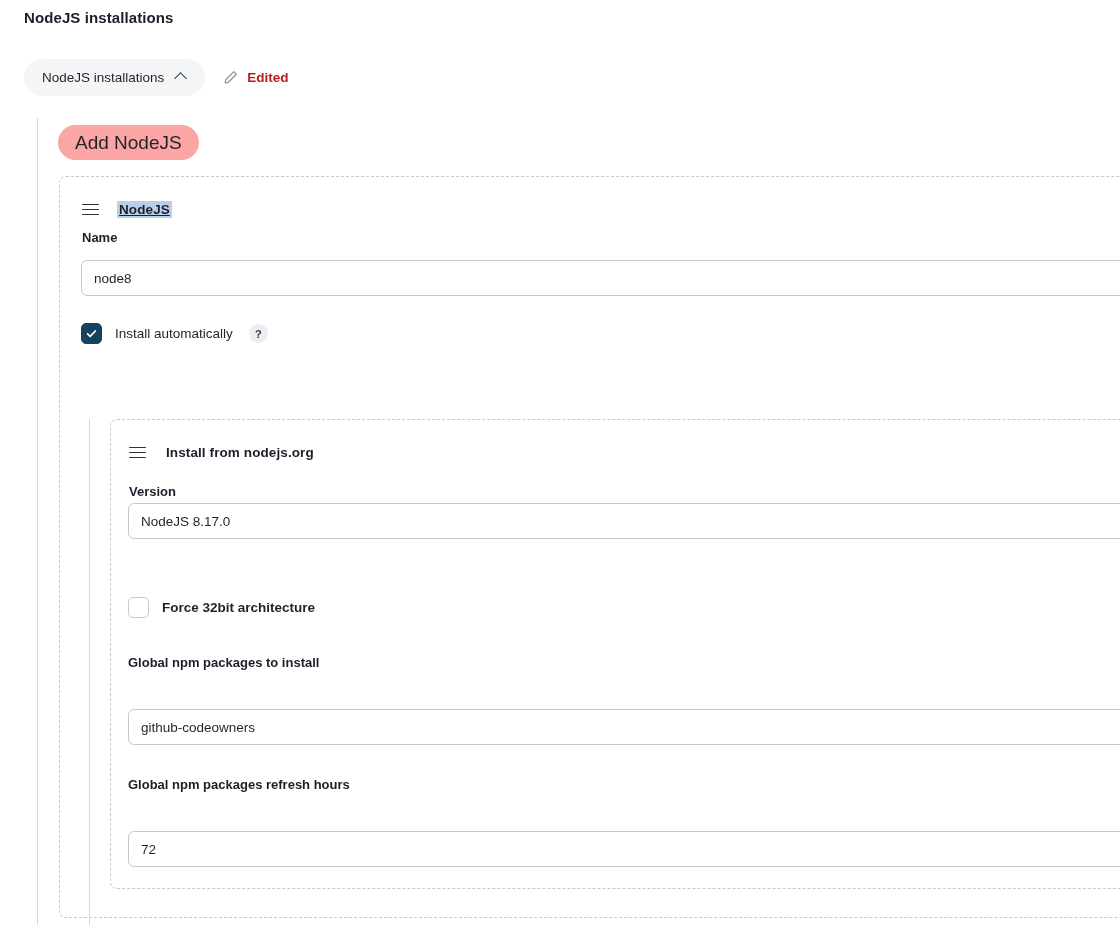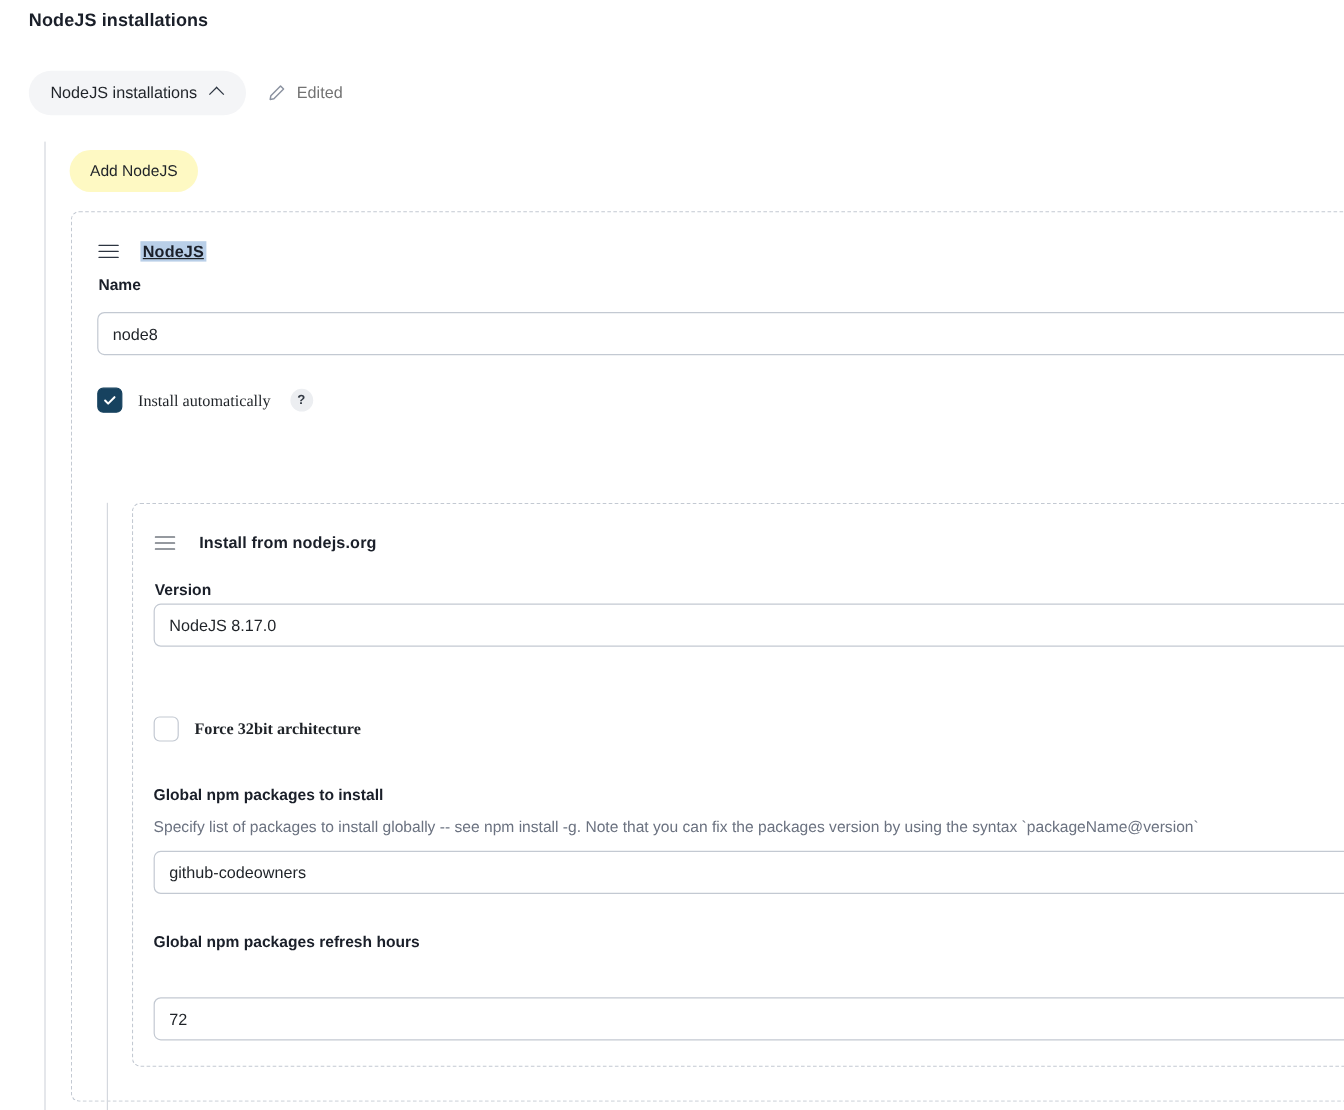--- a/index.html
+++ b/index.html
@@ -62,42 +62,43 @@
     border-left: 1.6px solid #2c3440;
     border-top: 1.6px solid #2c3440;
   }
   .chevron-up::before { transform: rotate(45deg); }
 
   .edited {
     display: flex;
     align-items: center;
     gap: 9px;
     font-size: 13.5px;
-    color: #737373;
+    color: #b91c1c;
+    font-weight: bold;
   }
   .pencil-icon { width: 15px; height: 15px; display: block; }
 
   
   .repeatable-outer {
     position: absolute;
     left: 37px; top: 118px;
     width: 1083px;
     height: 807px;
     border-left: 1.5px solid #d4d8de;
   }
 
   .add-btn {
     position: absolute;
     left: 20px; top: 7px;
-    background: #fef9c3;
+    background: #fca5a5;
     border: none;
     border-radius: 18px;
     height: 35px;
     padding: 0 17px;
-    font-size: 13px;
+    font-size: 19px;
     color: #1f2328;
     cursor: pointer;
     font-family: inherit;
     display: flex;
     align-items: center;
     gap: 10px;
   }
 
   
   .dashed-block {
@@ -211,21 +212,20 @@
     border: 1.5px solid #17425f;
   }
   .cbox.unchecked {
     background: #ffffff;
     border: 1.5px solid #c3c9d2;
   }
   .cbox svg { display: block; }
   .cblabel {
     font-size: 13.5px;
     color: #1f2328;
-    font-family: Liberation Serif, serif;
   }
   .cblabel.bold { font-weight: 700; }
 
   .help-badge {
     width: 19px; height: 19px;
     border-radius: 50%;
     background: #eceef1;
     color: #343b45;
     font-size: 11px;
     font-weight: 700;
@@ -304,21 +304,20 @@
         <div class="field-label" style="left:18px; top:64px;">Version</div>
         <input class="text-input" style="left: 17px; top: 83px; width: 1060px;" value="NodeJS 8.17.0">
 
 
         <div class="cbrow" style="left:17px; top:177px;">
           <span class="cbox unchecked"></span>
           <span class="cblabel bold">Force 32bit architecture</span>
         </div>
 
         <div class="field-label" style="left:17px; top:235px;">Global npm packages to install</div>
-        <div class="help-text" style="left:17px; top:261px;">Specify list of packages to install globally -- see npm install -g. Note that you can fix the packages version by using the syntax `packageName@version`</div>
         <input class="text-input" style="left: 17px; top: 289px; width: 1060px;" value="github-codeowners">
 
         <div class="field-label" style="left:17px; top:357px;">Global npm packages refresh hours</div>
         <input class="text-input" style="left: 17px; top: 411px; width: 1060px;" value="72">
 
       </div>
 
     </div>
   </div>
 </div>

